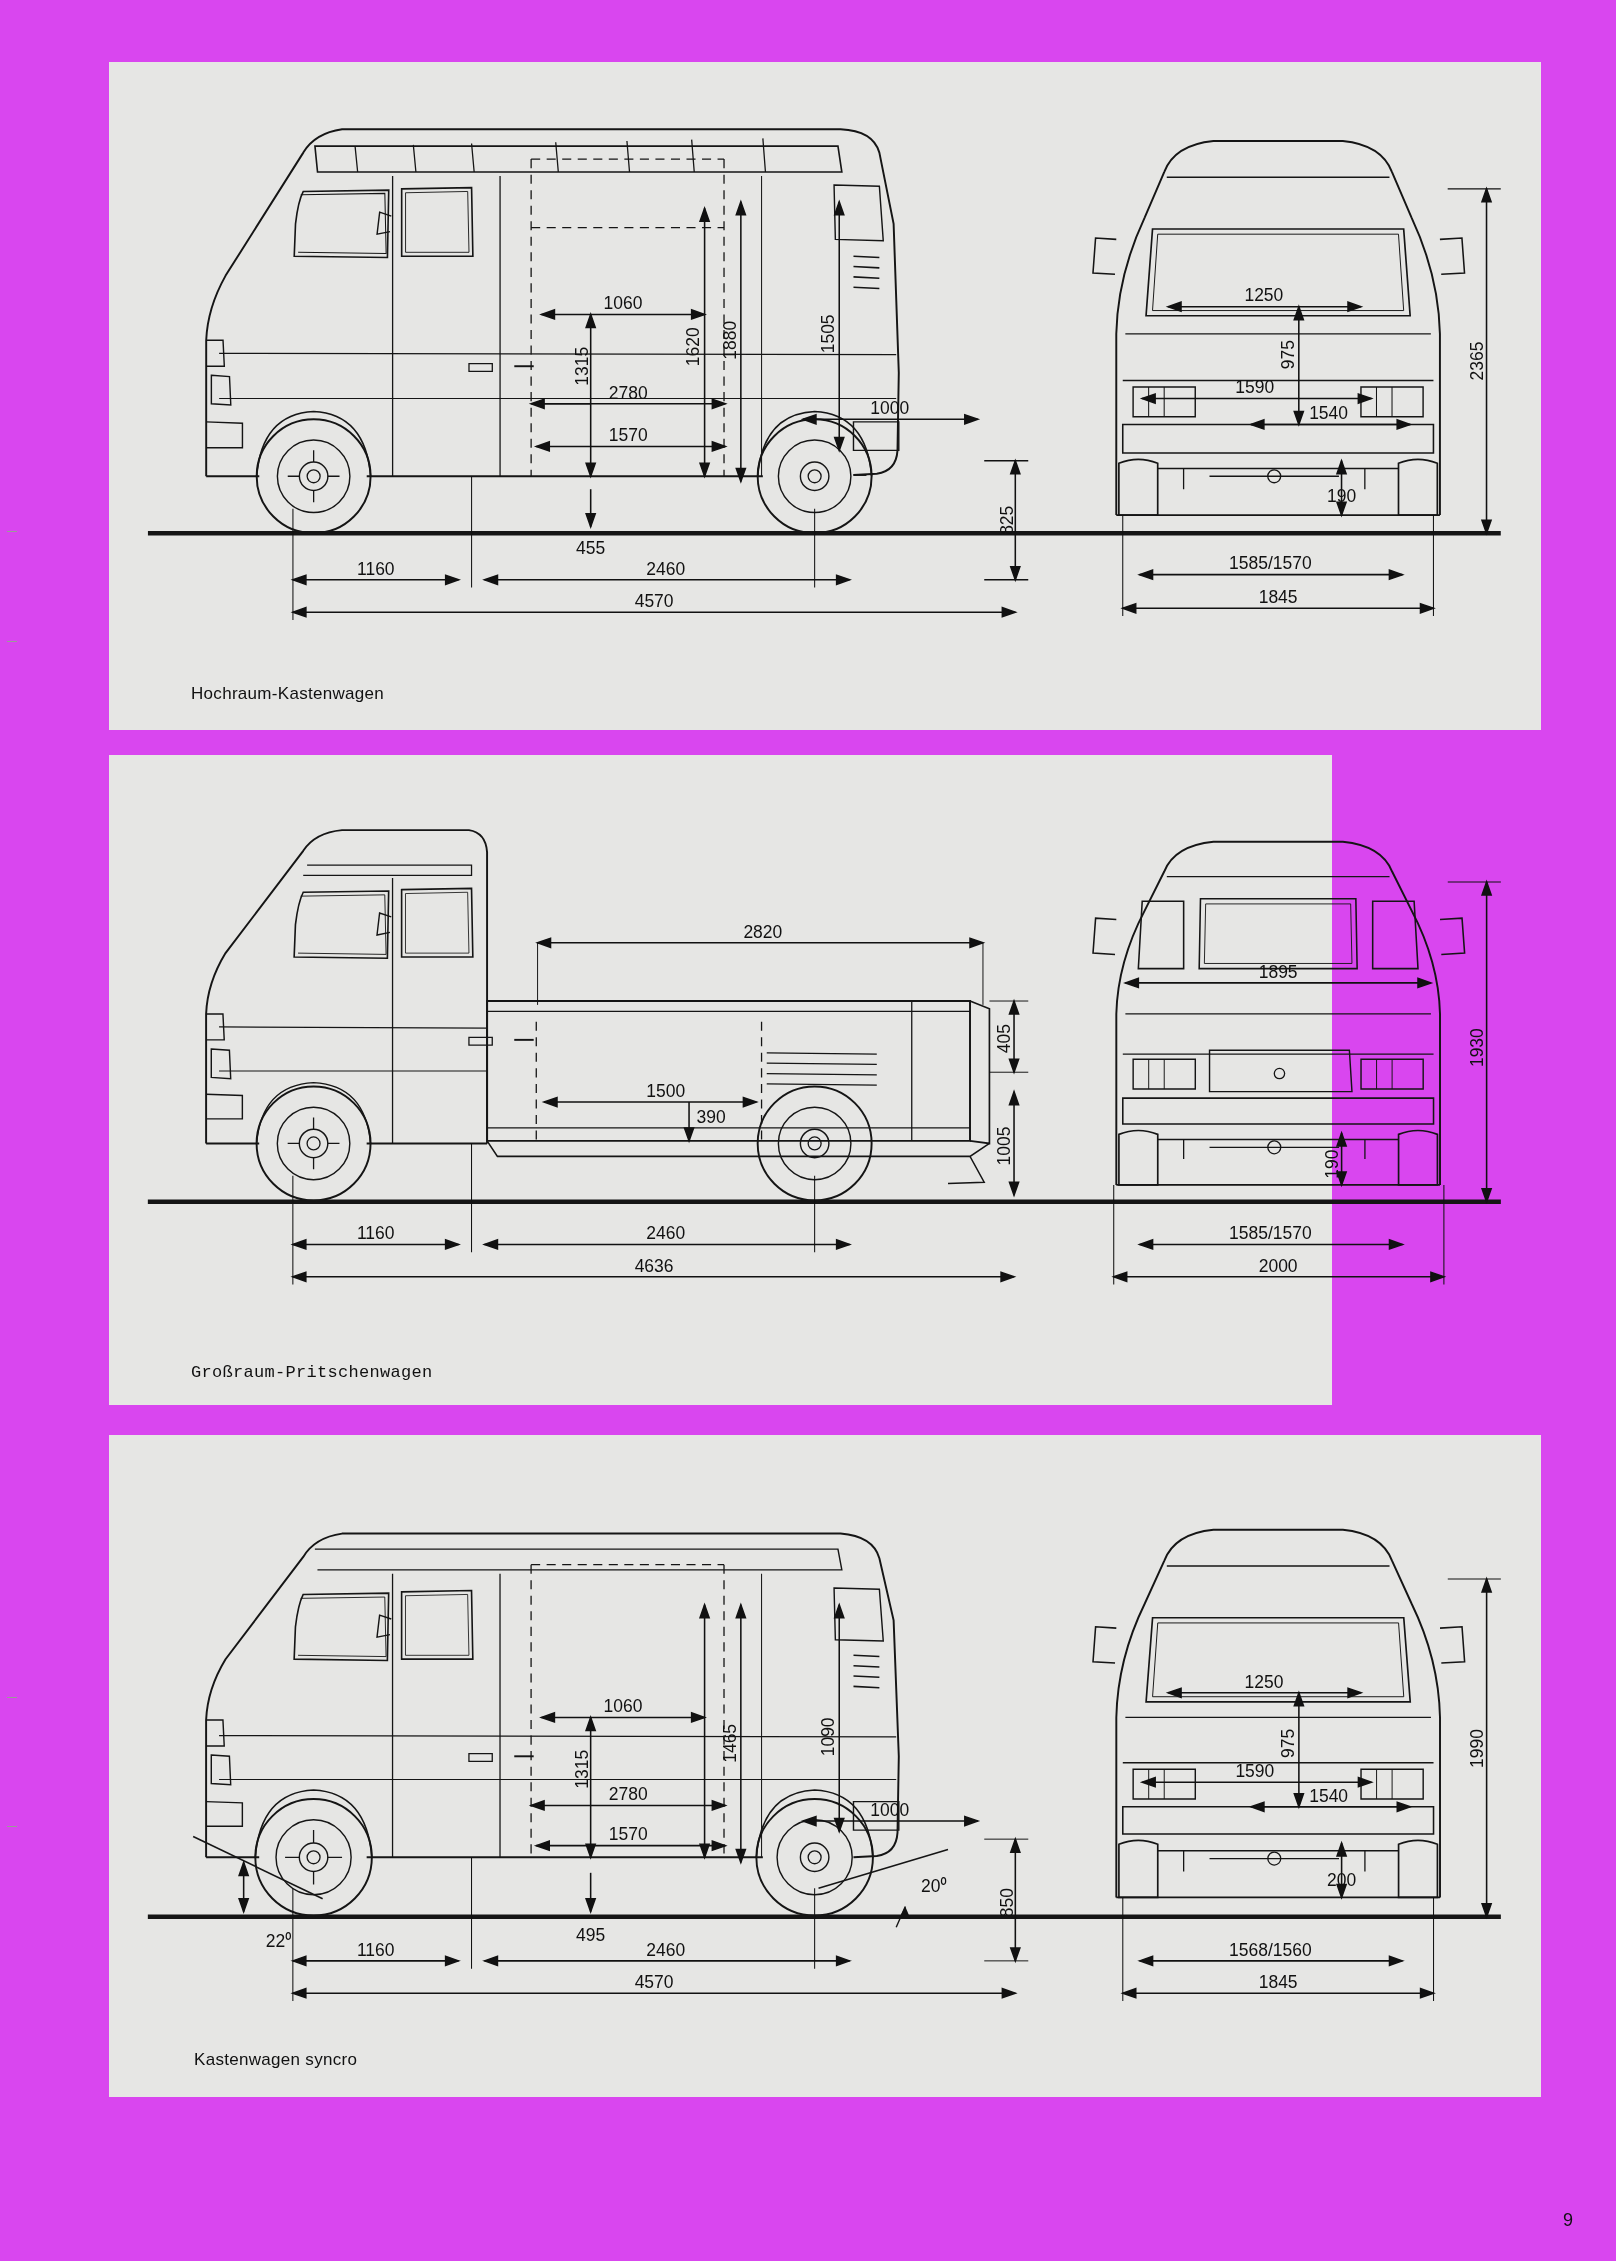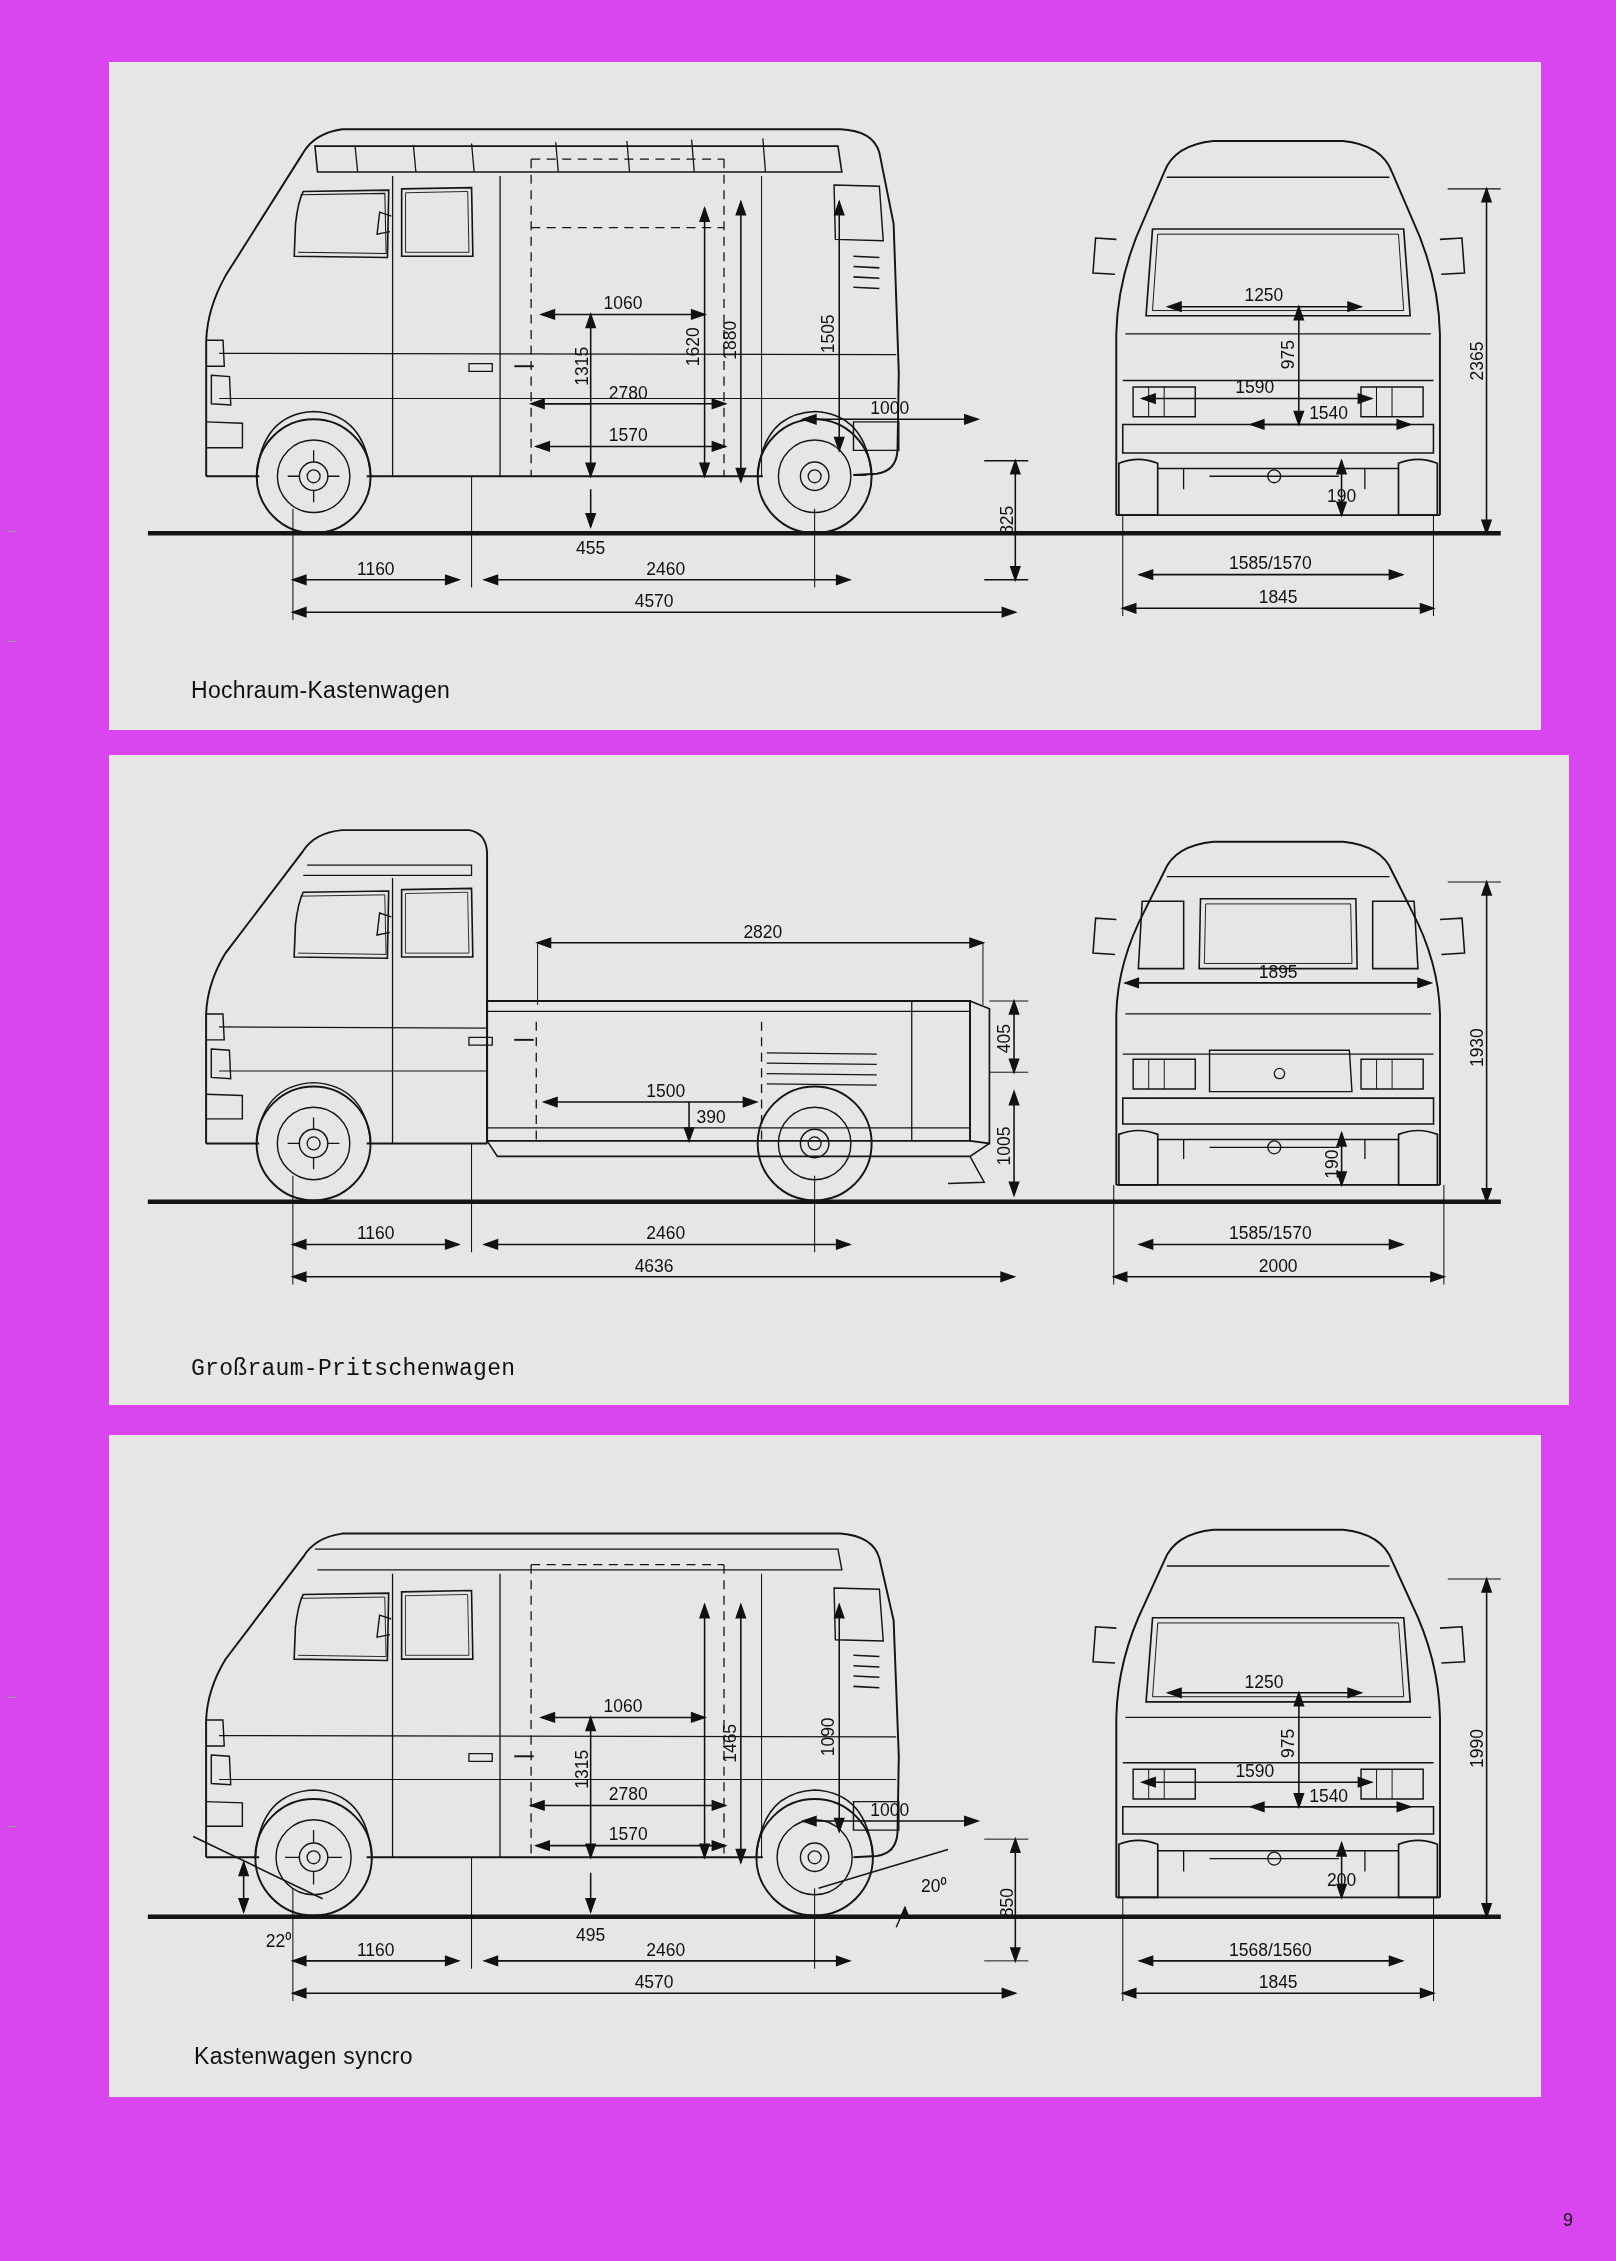--- a/index.html
+++ b/index.html
@@ -1,19 +1,19 @@
 <!DOCTYPE html>
 <html style="font-size:10.4px"><head>
 <meta charset="utf-8">
 <style>
   html,body{margin:0;padding:0;background:#fdfdfb;}
   body{width:1616px;height:2261px;font-family:"Liberation Sans",sans-serif;color:#1a1a1a;position:relative;overflow:hidden;}
   .page{position:absolute;inset:0;background:#d946ef;}
   .panel{position:absolute;background:#e6e6e4;}
-  .panel-caption{position:absolute;font-size:23px;letter-spacing:0.3px;color:#111;}
+  .panel-caption{position:absolute;font-size:17px;letter-spacing:0.3px;color:#111;}
   .pagenum{position:absolute;right:43px;bottom:30px;font-size:18px;color:#111;}
   svg{display:block;}
   .dim{font-size:27px;font-family:"Liberation Sans",sans-serif;fill:#111;}
   .dimv{font-size:27px;font-family:"Liberation Sans",sans-serif;fill:#111;}
   .edgemark{position:absolute;width:10.4px;height:1.3px;background:#9b9b97;}
 </style>
 </head>
 <body>
 
 <div class="page">
@@ -229,21 +229,21 @@
         <text x="1806" y="836">1845</text>
       </g>
       <g class="dimv" text-anchor="middle">
         <text transform="translate(1830,452) rotate(-90)">975</text>
         <text transform="translate(2122,462) rotate(-90)">2365</text>
       </g>
     </svg>
     <div class="panel-caption" style="left:82px;bottom:26px;">Hochraum-Kastenwagen</div>
   </div>
 
-  <div class="panel" style="left:109px;top:755px;width:1460px;height:650px;text-align:center;">
+  <div class="panel" style="left:109px;top:755px;width:1223px;height:650px;text-align:center;">
     <svg width="1432" height="650" viewBox="0 0 2212 1004">
       <g fill="none" stroke="#151515" stroke-width="3">
         <line x1="60" y1="690" x2="2150" y2="690" stroke-width="7"></line>
 
         <path d="M150 600 L150 400 Q152 352 180 306 L300 148 Q318 120 360 116 L556 116 Q582 120 584 150 L584 600"></path>
         <path d="M150 600 L232 600"></path>
         <path d="M398 600 L584 600"></path>
         <path d="M306 170 L560 170 L560 186 L300 186" stroke-width="2"></path>
 
         <path d="M300 212 Q292 228 288 262 L286 312 L430 314 L432 210 Z" stroke-width="2.5"></path>

